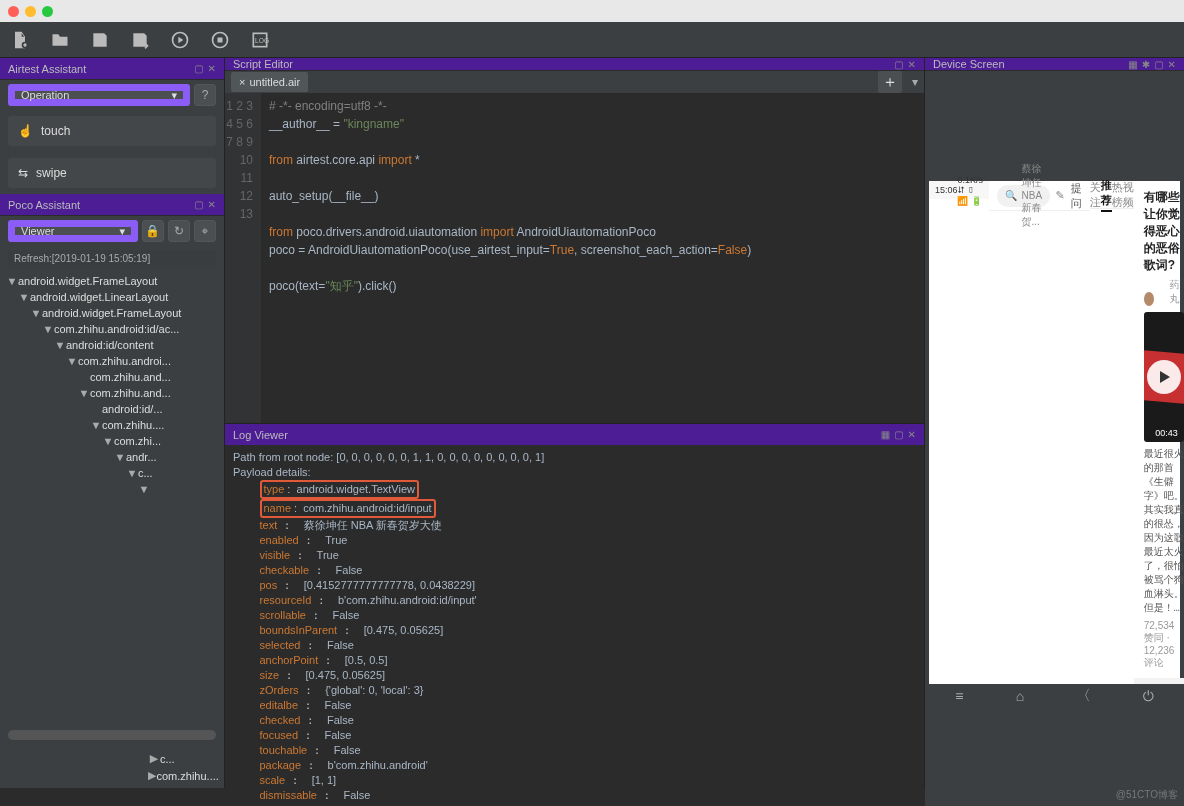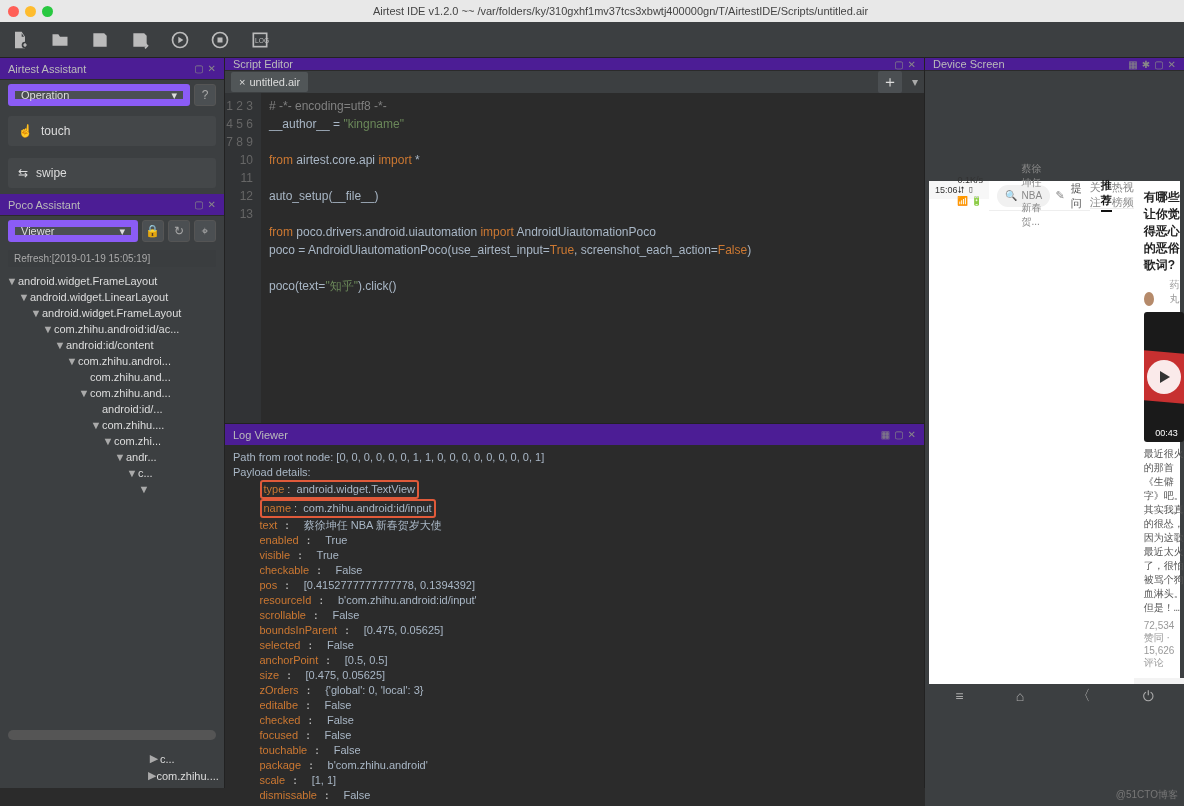--- a/index.html
+++ b/index.html
@@ -67,21 +67,20 @@
 </style>
 </head>
 <body>
 
 <div class="titlebar">
   <div class="traffic">
     <div class="dot r"></div>
     <div class="dot y"></div>
     <div class="dot g"></div>
   </div>
-  <div class="titlebar-text">Airtest IDE v1.2.0 ~~ /var/folders/ky/310gxhf1mv37tcs3xbwtj400000gn/T/AirtestIDE/Scripts/untitled.air</div>
 </div>
 
 <div class="toolbar">
   <svg class="tb-icon" viewBox="0 0 24 24">
       <path d="M14 2H6v20h12V8l-4-6zm0 2l3 4h-3V4z"></path>
       <circle cx="18" cy="18" r="4" fill="#3c3f41"></circle>
       <path d="M17 16h2v4h-2z M16 17h4v2h-4z"></path>
     </svg>
   <svg class="tb-icon" viewBox="0 0 24 24">
       <path d="M3 5h7l2 3h9v11H3z"></path>
@@ -232,21 +231,21 @@
           </span>
       </div>
       <div class="log-body" id="log"><span class="lv">Path from root node: [0, 0, 0, 0, 0, 0, 1, 1, 0, 0, 0, 0, 0, 0, 0, 0, 1]</span>
 <span class="lv">Payload details:</span>
     <span class="hl-box"><span class="lk">type</span> :  <span class="lv">android.widget.TextView</span></span>
     <span class="hl-box"><span class="lk">name</span> :  <span class="lv">com.zhihu.android:id/input</span></span>
     <span class="lk">text</span> :  <span class="lv">蔡徐坤任 NBA 新春贺岁大使</span>
     <span class="lk">enabled</span> :  <span class="lv">True</span>
     <span class="lk">visible</span> :  <span class="lv">True</span>
     <span class="lk">checkable</span> :  <span class="lv">False</span>
-    <span class="lk">pos</span> :  <span class="lv">[0.4152777777777778, 0.1394392]</span>
+    <span class="lk">pos</span> :  <span class="lv">[0.4152777777777778, 0.0438229]</span>
     <span class="lk">resourceId</span> :  <span class="lv">b'com.zhihu.android:id/input'</span>
     <span class="lk">scrollable</span> :  <span class="lv">False</span>
     <span class="lk">boundsInParent</span> :  <span class="lv">[0.475, 0.05625]</span>
     <span class="lk">selected</span> :  <span class="lv">False</span>
     <span class="lk">anchorPoint</span> :  <span class="lv">[0.5, 0.5]</span>
     <span class="lk">size</span> :  <span class="lv">[0.475, 0.05625]</span>
     <span class="lk">zOrders</span> :  <span class="lv">{'global': 0, 'local': 3}</span>
     <span class="lk">editalbe</span> :  <span class="lv">False</span>
     <span class="lk">checked</span> :  <span class="lv">False</span>
     <span class="lk">focused</span> :  <span class="lv">False</span>
@@ -297,21 +296,21 @@
           <div class="feed-meta">
               <div class="avatar"></div>
               <span>药丸</span>
             </div>
           <div class="video-box">
             <div class="map"></div>
             <div class="play"></div>
             <div class="duration">00:43</div>
           </div>
           <div class="feed-desc">最近很火的那首《生僻字》吧。其实我真的很怂，因为这歌最近太火了，很怕被骂个狗血淋头。但是！…</div>
-          <div class="feed-meta" style="margin-top:4px;">72,534 赞同 · 15,626 评论</div>
+          <div class="feed-meta" style="margin-top:4px;">72,534 赞同 · 12,236 评论</div>
         </div>
 
         <div class="feed-card">
           <div class="feed-title">年轻人如何在一年内迅速增长见识?</div>
           <div class="feed-meta">
               <div class="avatar" style="background:#2a6fd6;"></div>
               <span>知乎大学</span>
             </div>
           <div class="thumb-row">
               <div></div>

